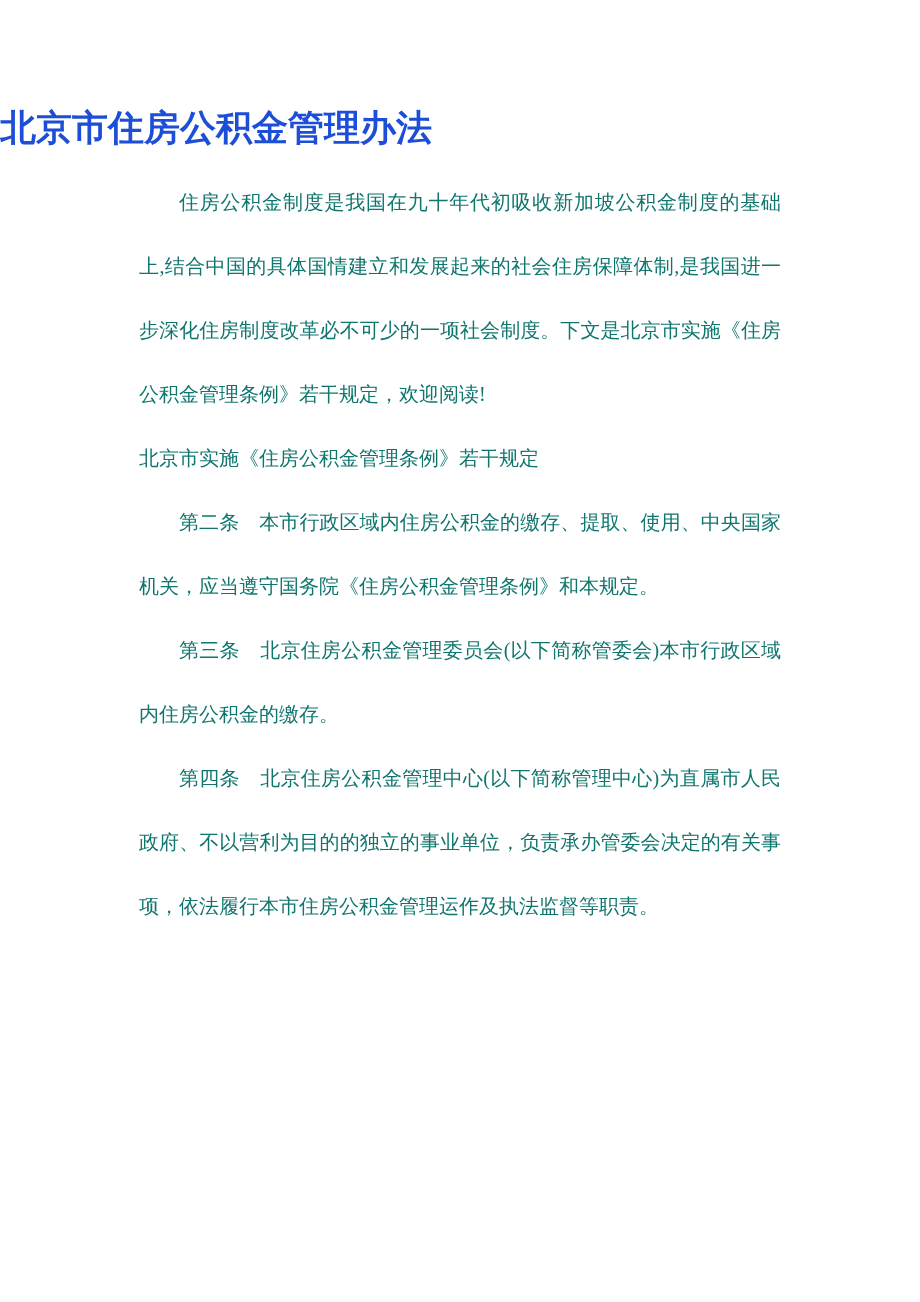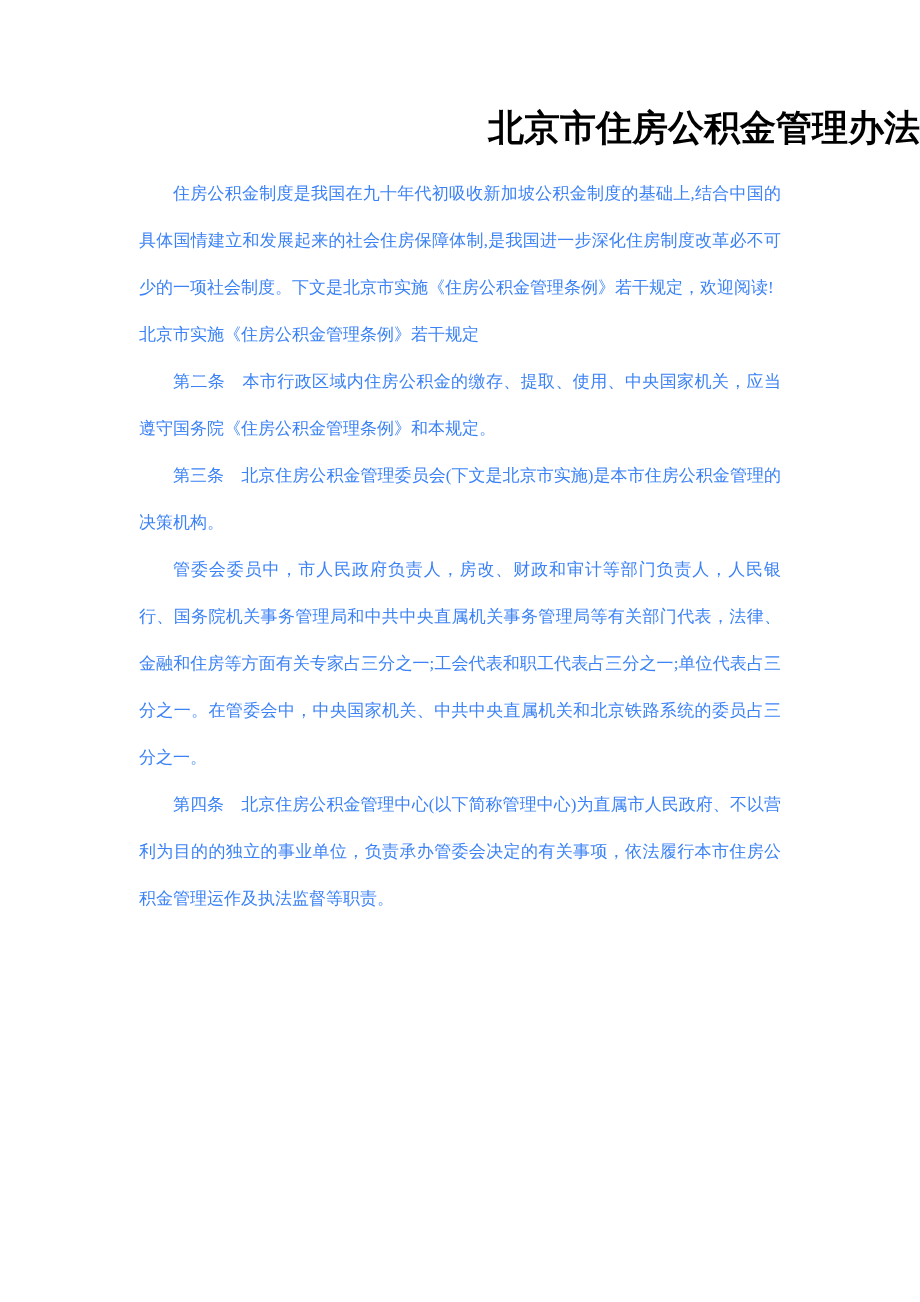--- a/index.html
+++ b/index.html
@@ -12,50 +12,49 @@
     width: 920px;
     height: 1302px;
     background: #ffffff;
     overflow: hidden;
     font-family: "Liberation Serif", "DejaVu Serif", serif;
     color: #000000;
   }
   .doc-title {
     margin: 0;
     padding-top: 106px;
-    text-align: right;
+    text-align: left;
     font-size: 36px;
     font-weight: bold;
     line-height: 44px;
     letter-spacing: 0;
-    color: #000000;
+    color: #1d4ed8;
   }
   .doc-body {
     width: 642px;
     margin: 20px auto 0 auto;
-    font-size: 17px;
-    line-height: 47px;
+    font-size: 20px;
+    line-height: 64px;
     text-align: justify;
     text-justify: inter-ideograph;
-    color: #3b82f6;
+    color: #0f766e;
   }
   .doc-body p {
     margin: 0;
     padding: 0;
   }
   .doc-body p.indent {
     text-indent: 2em;
   }
 </style>
 </head>
 <body>
 
 <div class="page">
   <h1 class="doc-title">北京市住房公积金管理办法</h1>
   <div class="doc-body">
     <p class="indent">住房公积金制度是我国在九十年代初吸收新加坡公积金制度的基础上,结合中国的具体国情建立和发展起来的社会住房保障体制,是我国进一步深化住房制度改革必不可少的一项社会制度。下文是北京市实施《住房公积金管理条例》若干规定，欢迎阅读!</p>
     <p>北京市实施《住房公积金管理条例》若干规定</p>
     <p class="indent">第二条　本市行政区域内住房公积金的缴存、提取、使用、中央国家机关，应当遵守国务院《住房公积金管理条例》和本规定。</p>
-    <p class="indent">第三条　北京住房公积金管理委员会(下文是北京市实施)是本市住房公积金管理的决策机构。</p>
-    <p class="indent">管委会委员中，市人民政府负责人，房改、财政和审计等部门负责人，人民银行、国务院机关事务管理局和中共中央直属机关事务管理局等有关部门代表，法律、金融和住房等方面有关专家占三分之一;工会代表和职工代表占三分之一;单位代表占三分之一。在管委会中，中央国家机关、中共中央直属机关和北京铁路系统的委员占三分之一。</p>
+    <p class="indent">第三条　北京住房公积金管理委员会(以下简称管委会)本市行政区域内住房公积金的缴存。</p>
     <p class="indent">第四条　北京住房公积金管理中心(以下简称管理中心)为直属市人民政府、不以营利为目的的独立的事业单位，负责承办管委会决定的有关事项，依法履行本市住房公积金管理运作及执法监督等职责。</p>
   </div>
 </div>
 
 </body></html>

